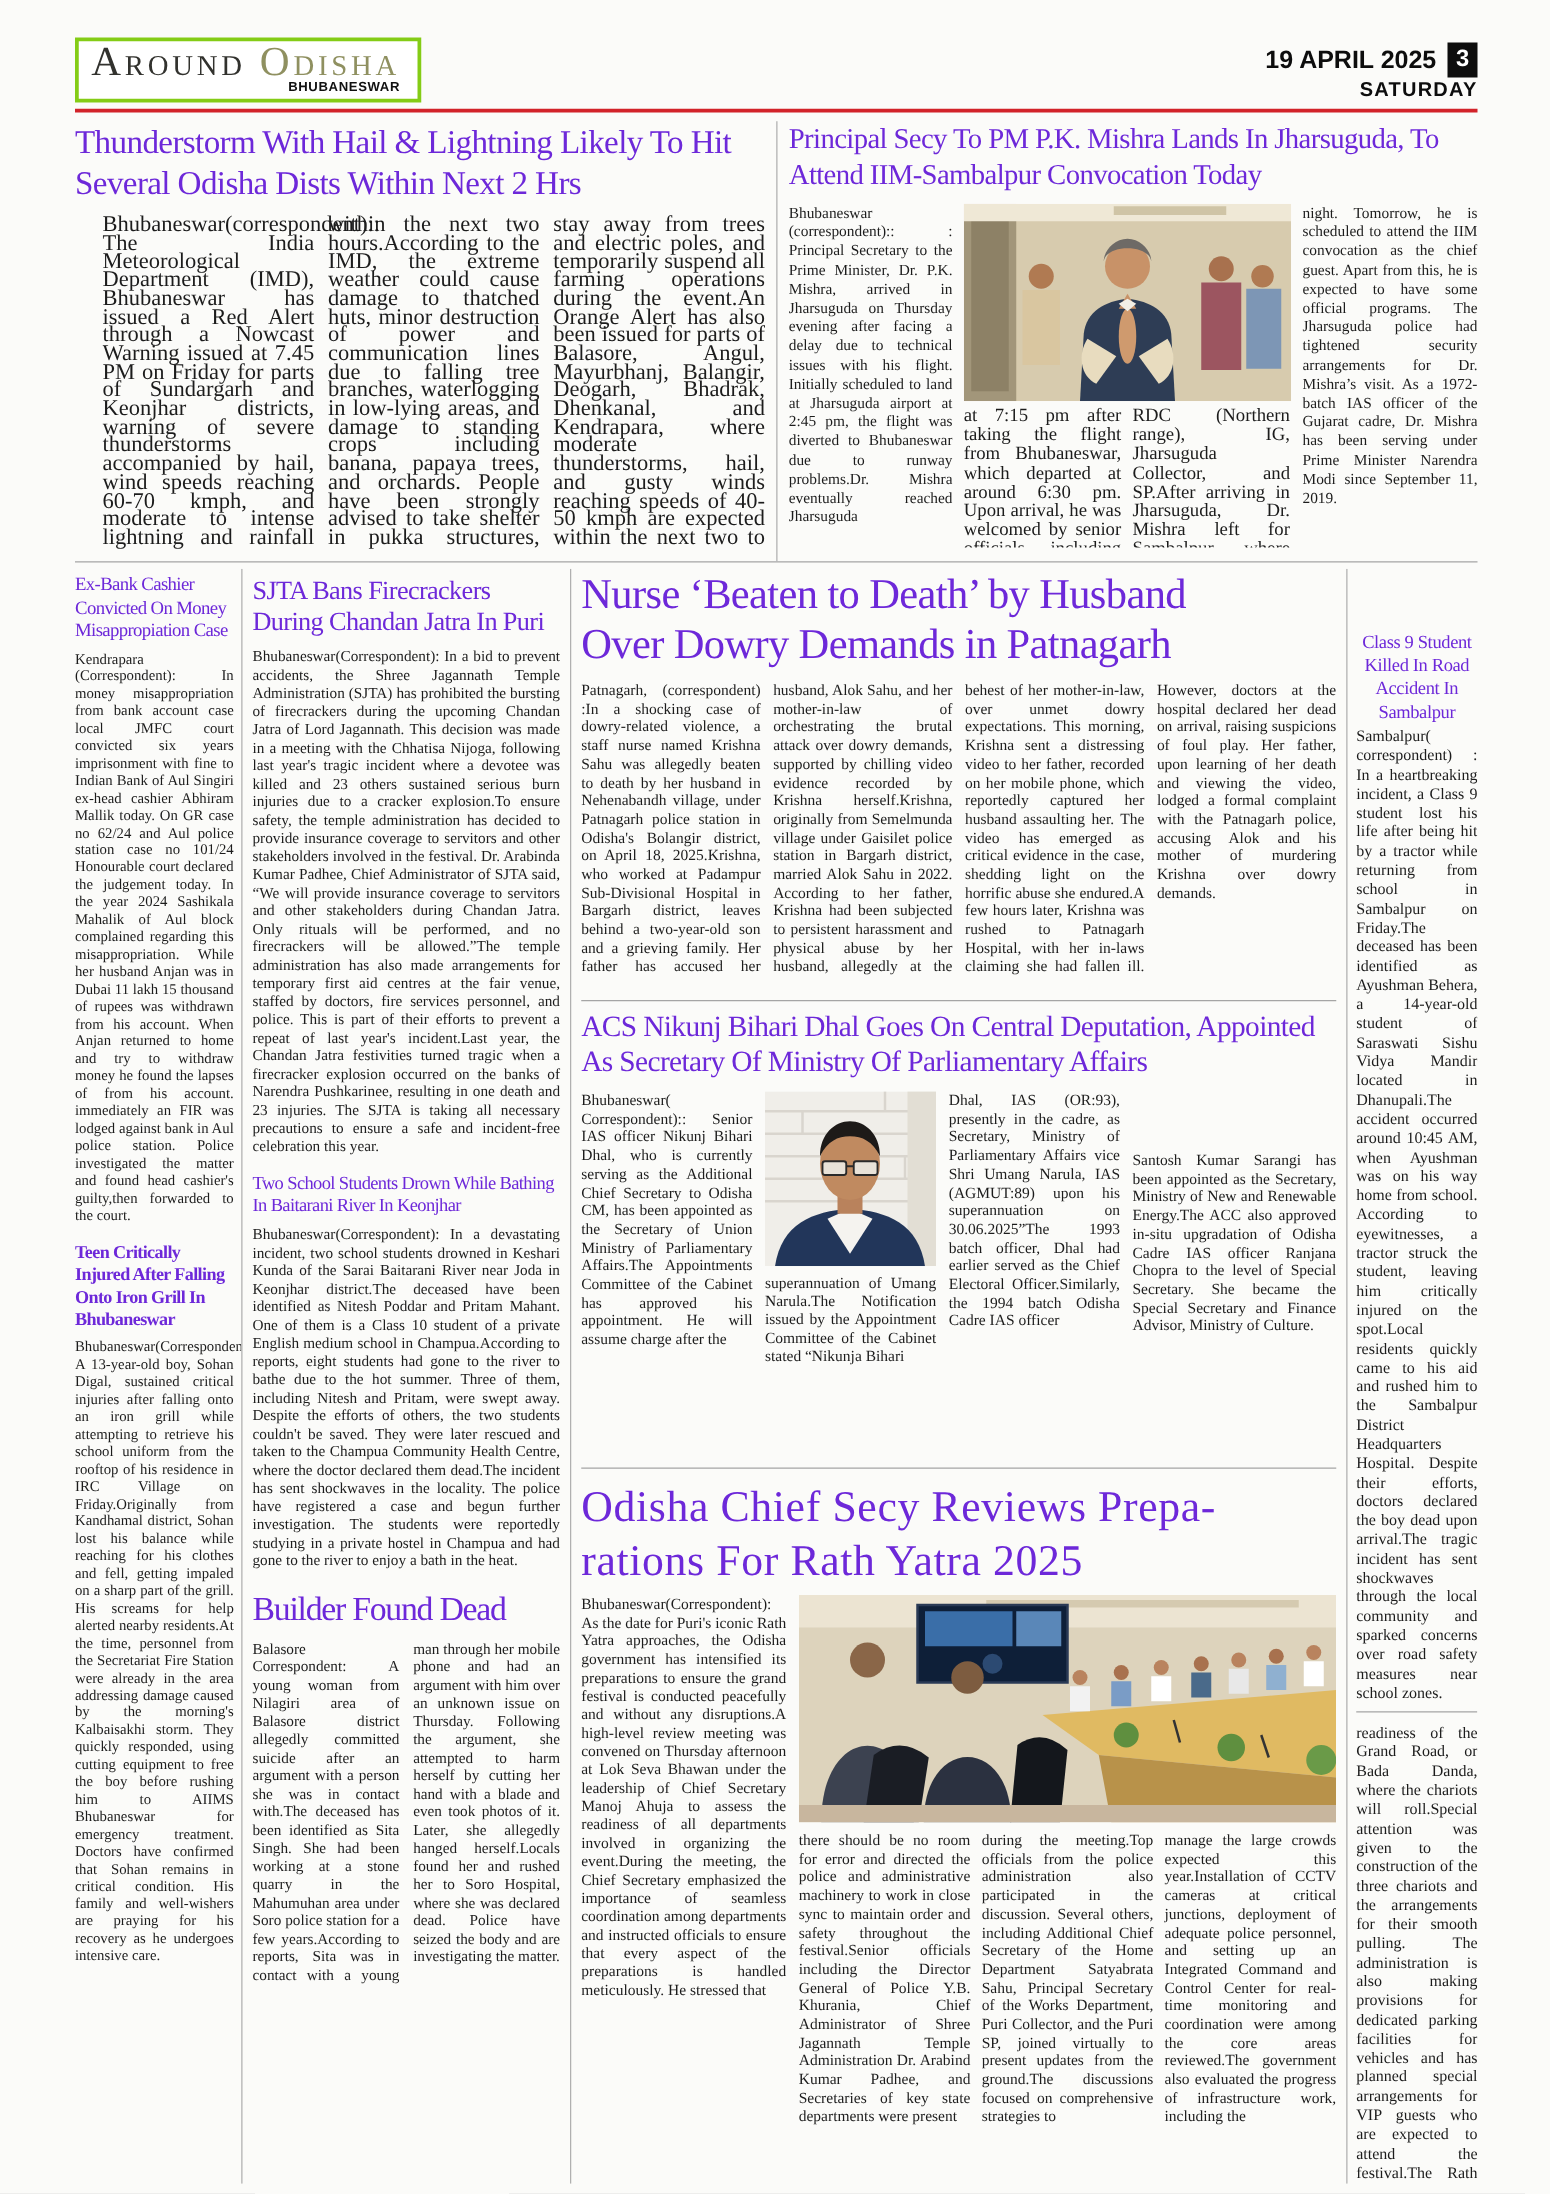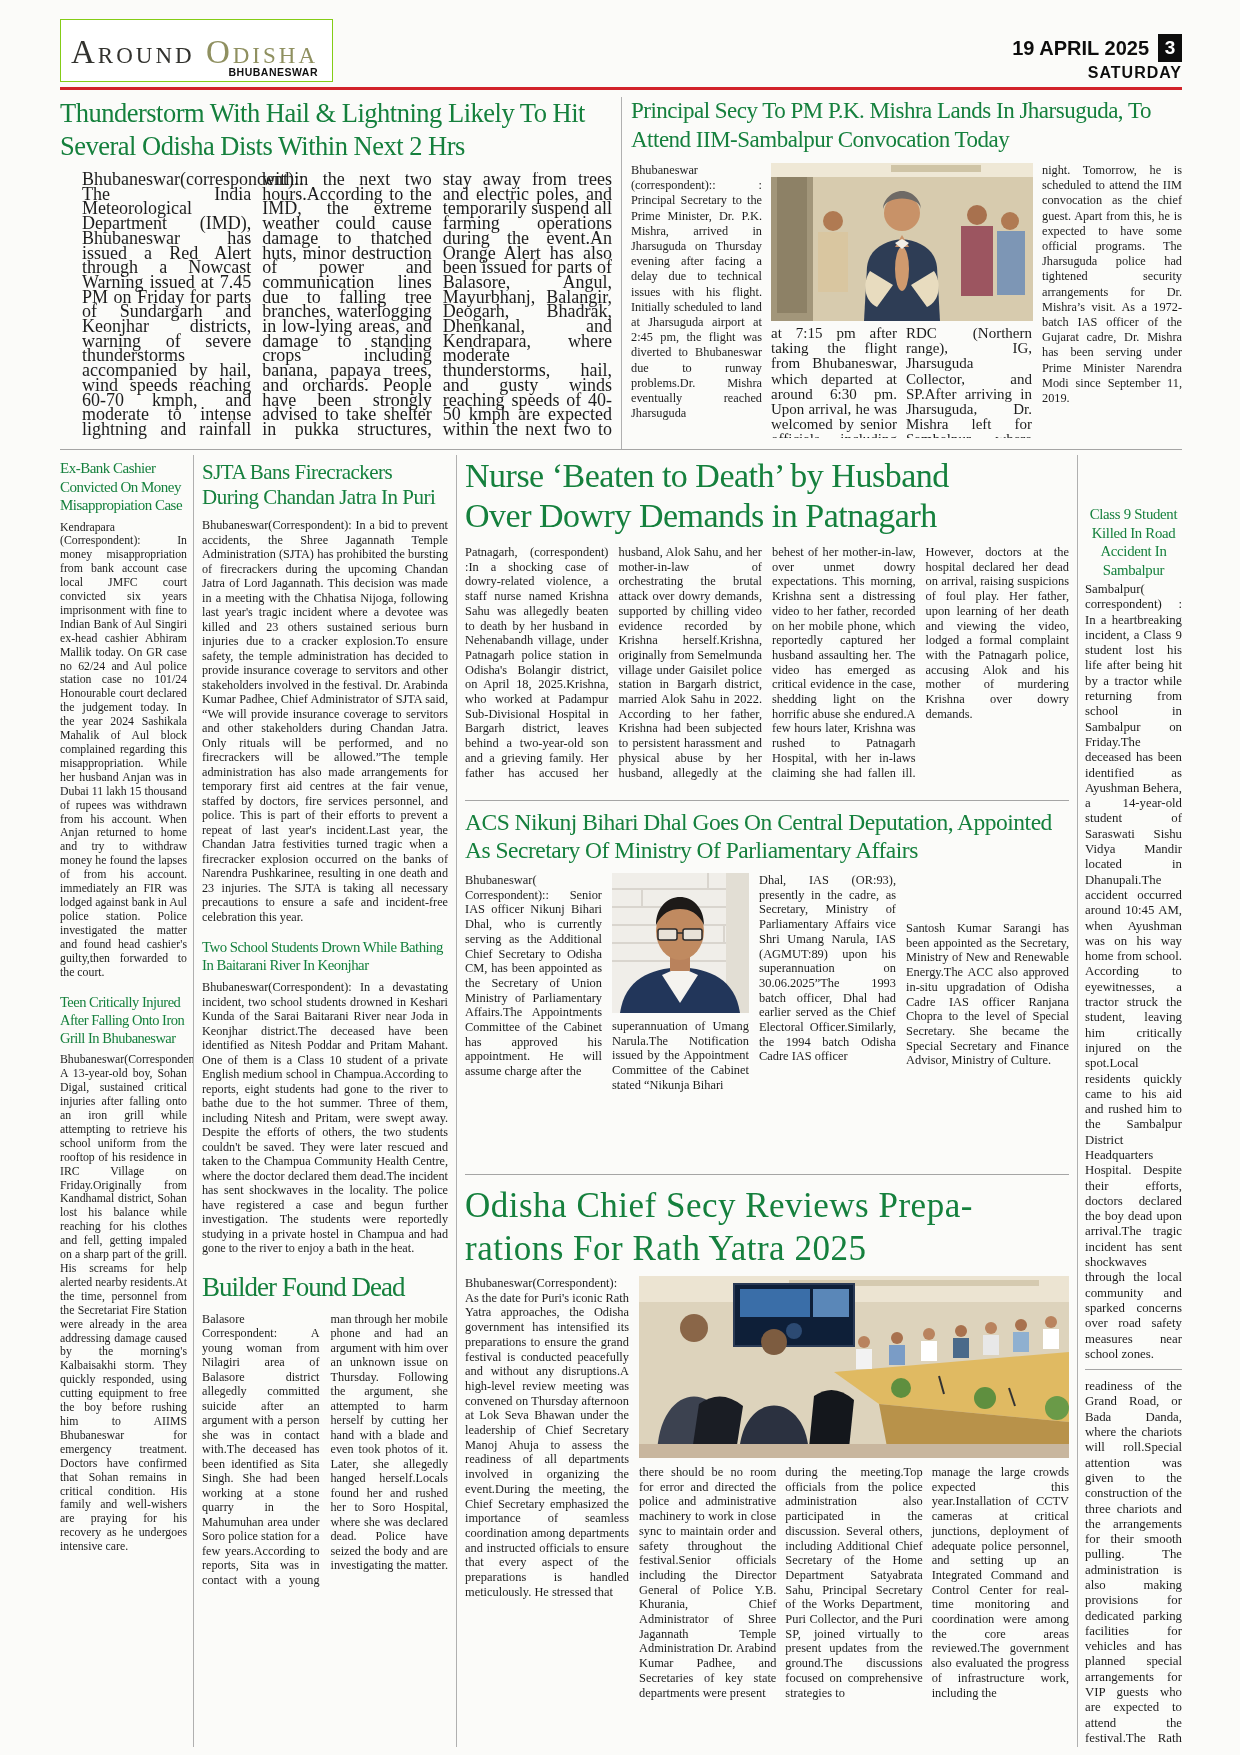--- a/index.html
+++ b/index.html
@@ -1,31 +1,31 @@
 <!DOCTYPE html>
 <html><head>
 <meta charset="utf-8">
 <style>
   html,body{margin:0;padding:0;background:#d8d8d8;}
   .page{position:relative;width:1240px;height:1755px;margin:0 auto;background:#fbfbf9;overflow:hidden;color:#161616;font-family:"Liberation Serif",serif;}
   .inner{position:absolute;left:60px;top:16px;width:1122px;}
   
   .masthead{display:flex;justify-content:space-between;align-items:flex-end;height:66px;}
-  .logo-box{border:1px solid #84cc16;background:#fff;padding:15px 14px 3px 10px;}
+  .logo-box{border:3px solid #84cc16;background:#fff;padding:0 14px 3px 10px;}
   .logo-line{font-variant:small-caps;font-size:33px;line-height:34px;letter-spacing:3px;white-space:nowrap;}
   .logo-around{color:#32322e;}
   .logo-odisha{color:#8f9060;}
   .logo-city{font-family:"Liberation Sans",sans-serif;font-weight:bold;font-size:10.5px;letter-spacing:.5px;text-align:right;margin-top:-3px;color:#111;}
   .dateblock{text-align:right;font-family:Liberation Sans, sans-serif;font-weight:bold;}
   .dateline{display:flex;align-items:center;justify-content:flex-end;gap:9px;font-size:20px;color:#0d0d0d;}
   .pagebox{display:inline-flex;align-items:center;justify-content:center;width:24px;height:28px;background:#0d0d0d;color:#fff;font-size:19px;}
   .day{font-size:16px;letter-spacing:1px;margin-top:2px;color:#0d0d0d;}
   .red-rule{height:3px;background:#d2232a;margin-top:5px;}
   
-  .h{font-weight:normal;letter-spacing:-0.5px;color:#15803d;margin:0;}
+  .h{font-weight:normal;letter-spacing:-0.5px;color:#6d28d9;margin:0;}
   .body-text{text-align:justify;color:#1c1c1c;}
   .vrule{width:1px;background:#b0b0b0;flex:none;}
   .hrule{height:1px;background:#a5a5a5;}
   figure{margin:0;}
   svg{display:block;width:100%;height:100%;}
   
   .row-top{display:flex;height:352px;margin-top:7px;}
   .art-thunder{width:552px;padding-right:9px;}
   .h-thunder{font-size:26.5px;line-height:33px;height:68px;overflow:hidden;}
   .thunder-body{margin-top:7px;height:270px;overflow:hidden;column-count:3;column-gap:11px;column-fill:auto;font-size:18px;line-height:14.7px;margin-left:22px;}
@@ -43,21 +43,21 @@
   .strip{overflow:hidden;}
   .strip1{width:127px;padding-right:6px;flex:none;}
   .strip2{width:246px;padding:0 8px;flex:none;}
   .strip3{width:604px;padding:0 8px;flex:none;}
   .strip4{flex:1;padding-left:7px;}
   .strip1 .body-text{font-size:11.8px;line-height:13.9px;}
   .strip2 .body-text{font-size:12.2px;line-height:14.5px;}
   .strip3 .body-text{font-size:12.4px;line-height:14.7px;}
   .strip4 .body-text{font-size:12.8px;line-height:15.3px;}
   .h-exbank{font-size:15px;line-height:18.5px;margin:4px 0 6px;}
-  .h-teen{font-size:14.5px;line-height:18px;margin:14px 0 6px;}
+  .h-teen{font-size:14.5px;line-height:18px;margin:14px 0 6px;font-weight:bold;}
   .h-sjta{font-size:21px;line-height:25px;margin:5px 0 8px;}
   .h-drown{font-size:14.8px;line-height:18px;margin:14px 0 6px;}
   .h-builder{font-size:27px;line-height:31px;letter-spacing:-1px;margin:16px 0 9px;}
   .builder-body{column-count:2;column-gap:11px;}
   .h-nurse{font-size:34px;line-height:40px;height:82px;overflow:hidden;margin-top:1px;}
   .nurse-body{margin-top:7px;height:248px;overflow:hidden;column-count:4;column-gap:10px;column-fill:auto;}
   .h-acs{font-size:23.5px;line-height:28px;margin:7px 0 7px;height:58px;overflow:hidden;}
   .acs-body{display:flex;gap:10px;height:294px;overflow:hidden;}
   .acs-body>div{width:137px;flex:none;}
   .acs-body>div.acs-last{flex:1;width:auto;margin-top:48px;}

